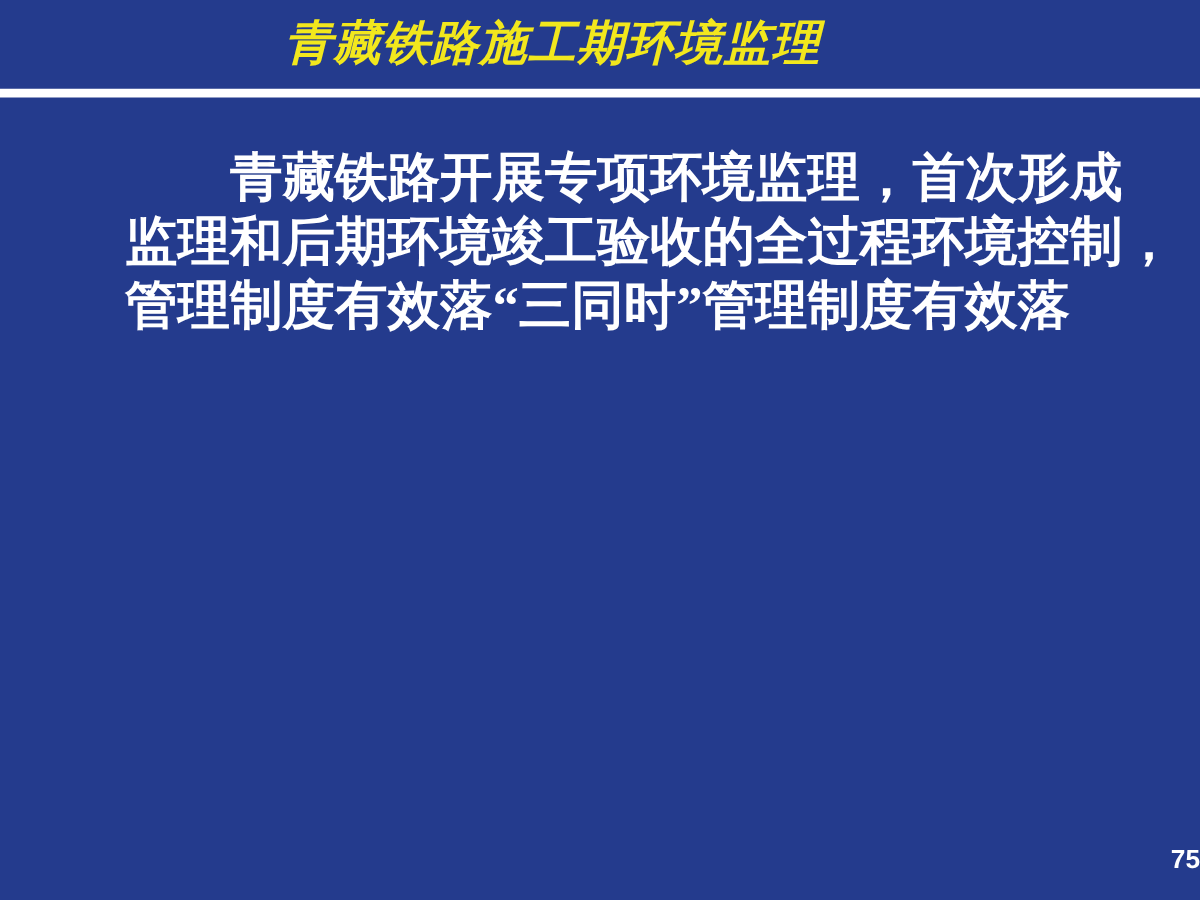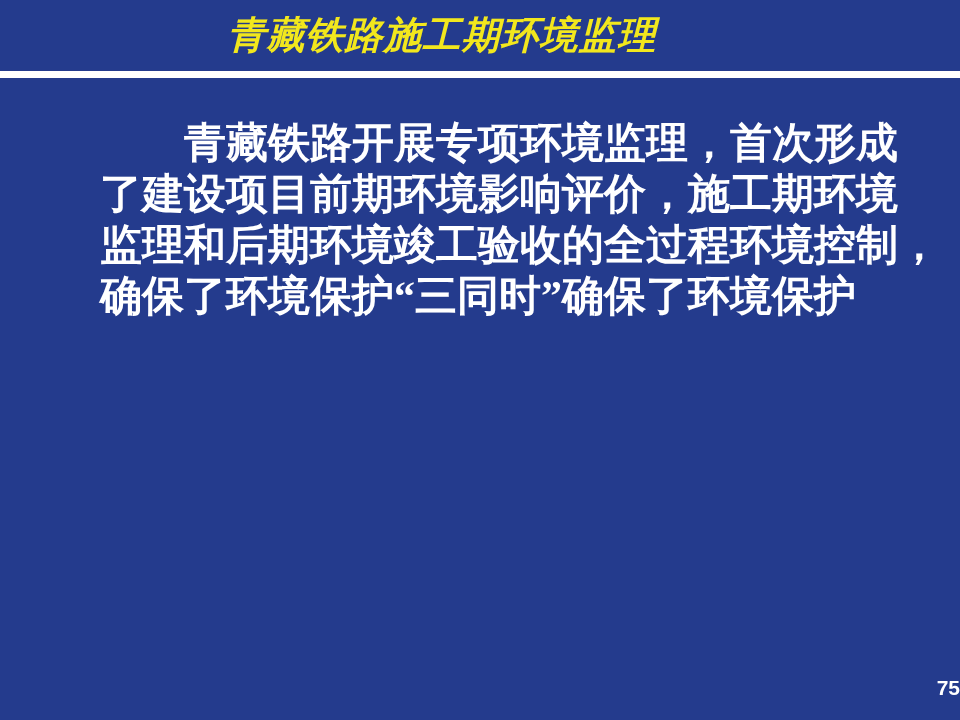--- a/index.html
+++ b/index.html
@@ -81,20 +81,19 @@
 <div class="slide">
 
   <div class="title-bar">
     <span class="slide-title">青藏铁路施工期环境监理</span>
   </div>
 
   <div class="title-divider"></div>
 
   <div class="body-text">
     <div class="body-line">　　青藏铁路开展专项环境监理，首次形成</div>
-    <div class="body-line">了建设项目前期环境影响评价，施工期环境</div>
     <div class="body-line">监理和后期环境竣工验收的全过程环境控制，</div>
-    <div class="body-line">确保了环境保护“三同时”确保了环境保护</div>
+    <div class="body-line">管理制度有效落“三同时”管理制度有效落</div>
   </div>
 
   <div class="page-number">75</div>
 
 </div>
 
 </body></html>

